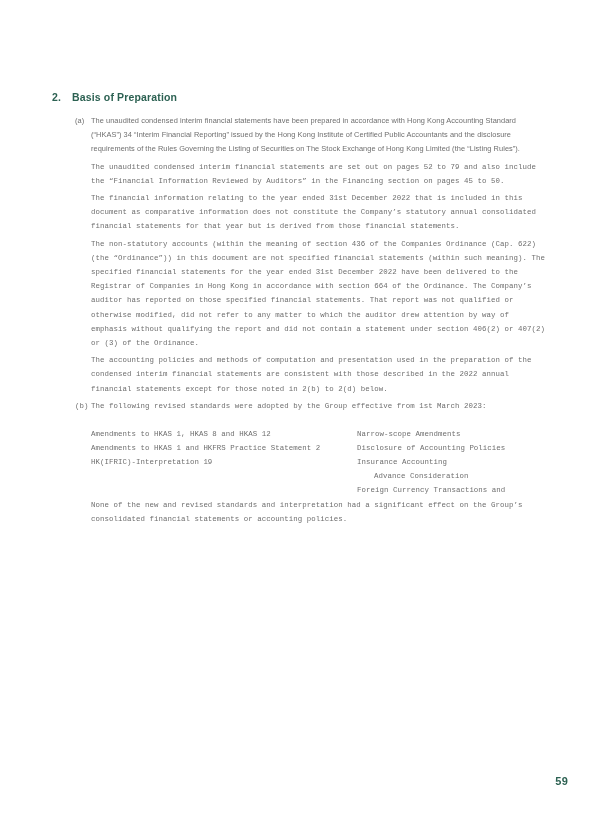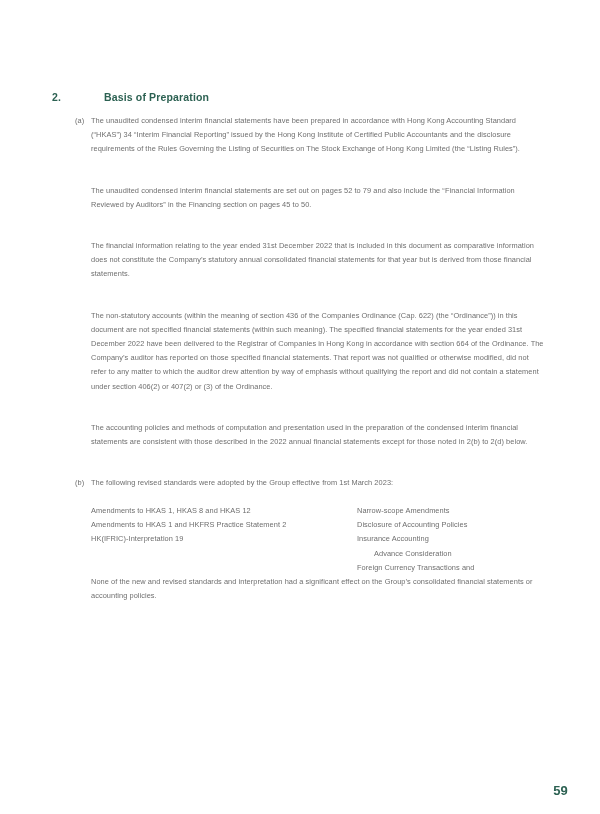--- a/index.html
+++ b/index.html
@@ -27,21 +27,20 @@
     font-size: 10.5px;
     font-weight: bold;
     letter-spacing: 0.15px;
   }
   .section-heading .num {
     width: 20px;
     flex: 0 0 20px;
   }
   .section-heading .title {
     white-space: nowrap;
-    margin-left: 32px;
   }
 
   
   .body-block {
     position: absolute;
     left: 75px;
     top: 114px;
     width: 470px;
     color: #6e6e6e;
     font-size: 7.4px;
@@ -60,21 +59,22 @@
   }
   .item .item-body {
     flex: 1 1 auto;
   }
 
   p.para {
     margin: 0;
   }
   p.para + p.para,
   .para-gap {
-    margin-top: 27px;
+    margin-top: 3px;
+    font-family: Liberation Mono, monospace;
   }
 
   
   .standards {
     margin-top: 13.5px;
     display: flex;
     gap: 16px;
   }
   .standards .col-left {
     flex: 0 0 250px;
@@ -92,23 +92,23 @@
   }
 
   .closing {
     margin-top: 20px;
   }
 
   
   .page-number {
     position: absolute;
     right: 32px;
-    bottom: 16px;
+    bottom: 27px;
     color: #2c6152;
-    font-size: 13px;
+    font-size: 11px;
     font-weight: bold;
     letter-spacing: 0.2px;
   }
 </style>
 </head>
 <body>
 
 <div class="page">
 
   <div class="section-heading">

